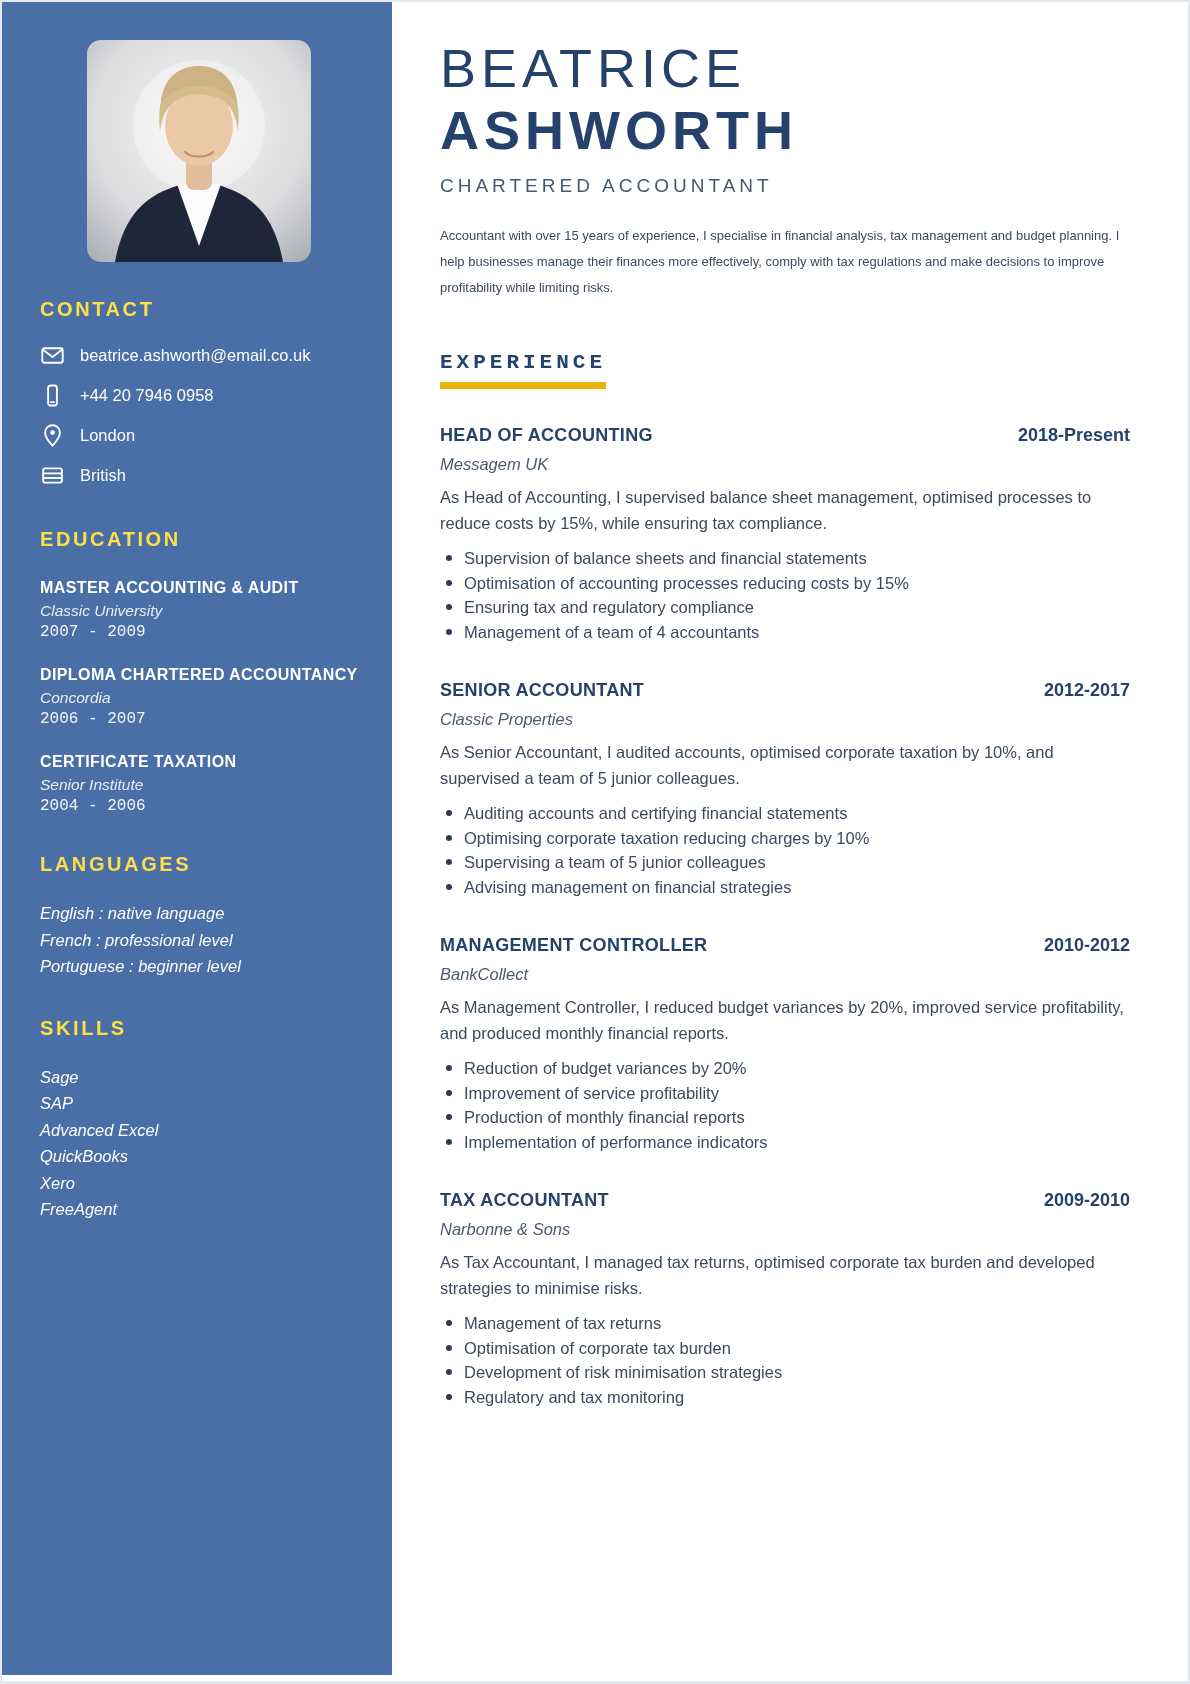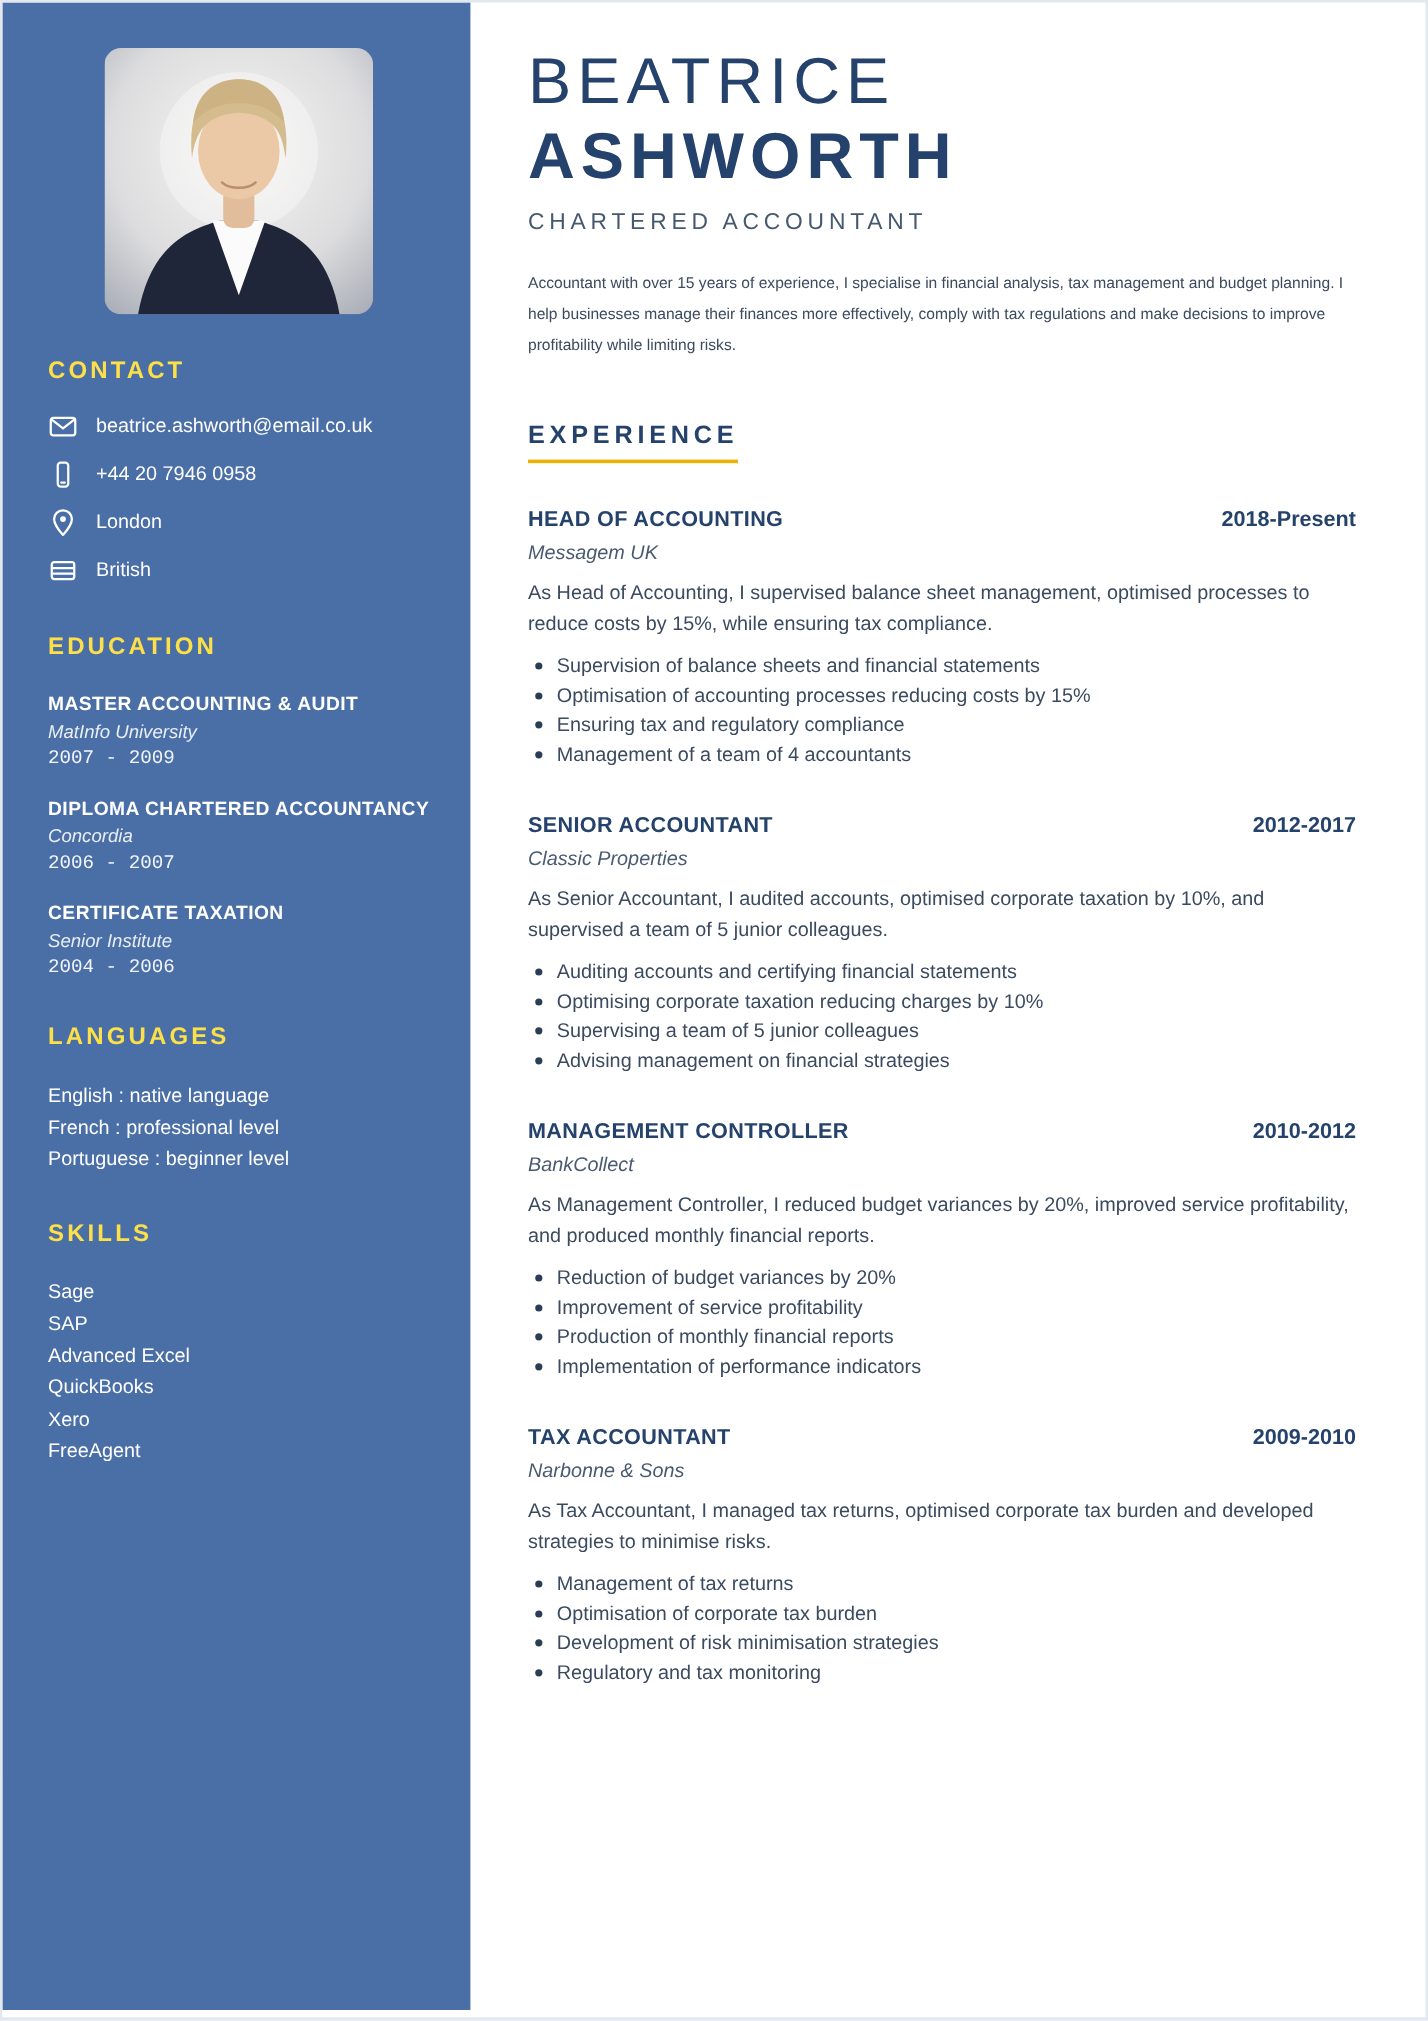--- a/index.html
+++ b/index.html
@@ -28,39 +28,39 @@
   .contact-item{ display:flex; align-items:center; margin-bottom:15px; }
   .cicon{ width:25px; height:25px; flex:0 0 25px; margin-right:15px; }
   .contact-text{ font-size:16.5px; color:#ffffff; }
   .edu-block{ margin-top:40px; }
   .edu-list{ margin-top:26px; }
   .edu-item{ margin-bottom:23px; }
   .edu-degree{ font-size:16px; font-weight:700; letter-spacing:.4px; line-height:21px; text-transform:uppercase; }
   .edu-school{ font-size:15.5px; font-style:italic; color:rgba(255,255,255,.88); margin-top:4px; }
   .edu-years{ font-size:16px; color:rgba(255,255,255,.93); margin-top:3px;font-family:Liberation Mono, monospace; }
   .lang-block{ margin-top:38px; }
-  .plain-list{ list-style:none; margin-top:24px; }
+  .plain-list{ list-style:none; margin-top:24px;font-style:italic; }
   .plain-list li{ font-size:16.5px; line-height:26.5px; }
   .skills-block{ margin-top:37px; }
   
   .main{
     flex:1; padding:36px 58px 0 48px; color:#3b4a5e;
   }
   .name{ color:#24426b; font-size:54px; letter-spacing:5px; line-height:1.14; }
   .name .first{ font-weight:300; display:block; }
   .name .last{ font-weight:700; display:block; }
   .job-subtitle{
     margin-top:14px; font-size:19px; letter-spacing:4px; font-weight:500;
     color:#47596e;
   }
   .summary{ margin-top:26px; font-size:13px; line-height:26px; color:#3b4a5e; }
   .exp-heading-wrap{ margin-top:50px; }
   .exp-heading{
     display:inline-block; font-size:21px; font-weight:700; letter-spacing:4px;
-    color:#24426b; padding-bottom:8px; border-bottom:3px solid #eab308;
+    color:#24426b; padding-bottom:8px; border-bottom:7px solid #eab308;font-family:Liberation Mono, monospace;
   }
   .job{ margin-top:36px; }
   .job-head{ display:flex; justify-content:space-between; align-items:flex-start;gap:44px; }
   .job-title{ font-size:18px; font-weight:700; letter-spacing:.3px; color:#24426b; text-transform:uppercase; }
   .job-dates{ font-size:18px; font-weight:700; color:#24426b; }
   .job-company{ margin-top:9px; font-size:16.5px; font-style:italic; color:#4a5a70; }
   .job-desc{ margin-top:10px; font-size:16.5px; line-height:26px; color:#3b4a5e; }
   .job-bullets{ list-style:none; margin-top:10px; }
   .job-bullets li{
     position:relative; padding-left:24px; font-size:16.5px; line-height:24.5px;
@@ -155,21 +155,21 @@
           </li>
         </ul>
     </section>
 
     <section class="edu-block">
       <h2 class="side-heading">EDUCATION</h2>
       <div class="edu-list">
 
           <div class="edu-item">
             <div class="edu-degree">MASTER ACCOUNTING &amp; AUDIT</div>
-            <div class="edu-school">MatInfo University</div>
+            <div class="edu-school">Classic University</div>
             <div class="edu-years">2007 - 2009</div>
           </div>
 
           <div class="edu-item">
             <div class="edu-degree">DIPLOMA CHARTERED ACCOUNTANCY</div>
             <div class="edu-school">Concordia</div>
             <div class="edu-years">2006 - 2007</div>
           </div>
 
           <div class="edu-item">

